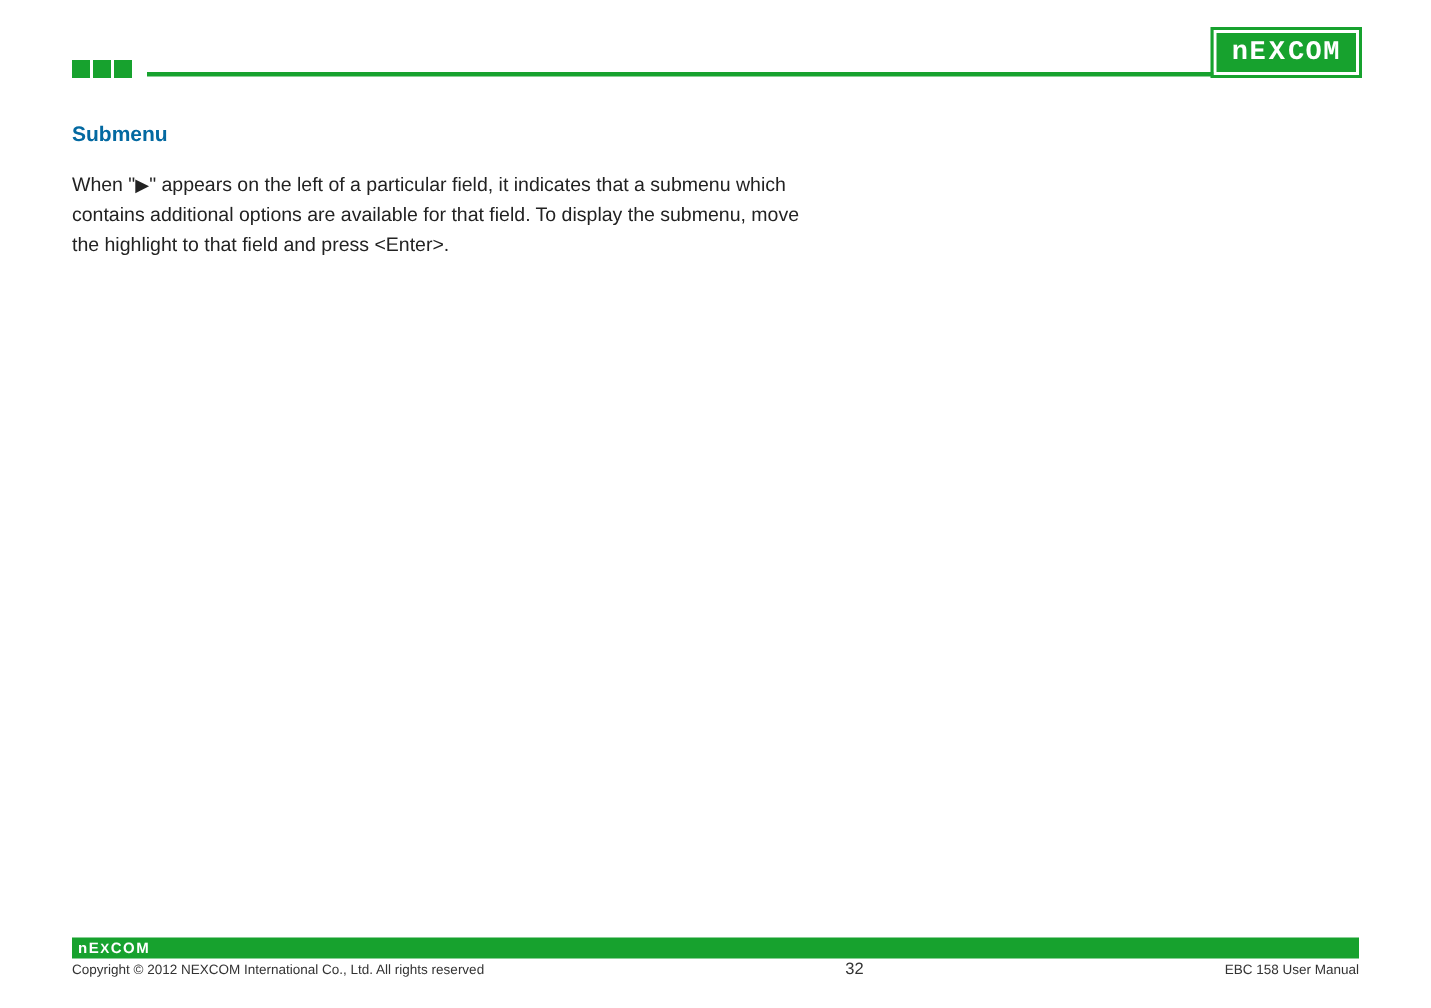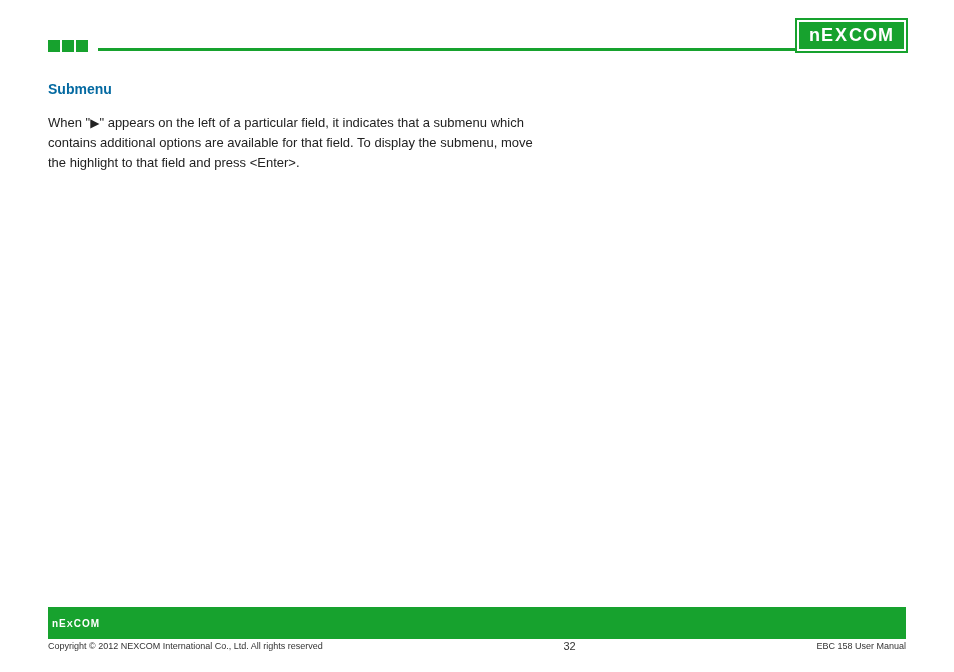--- a/index.html
+++ b/index.html
@@ -38,21 +38,21 @@
     width: 12px; height: 12px;
     background: #17a22e;
   }
   .logo-top {
     margin-left: auto;
   }
   .logo-box {
     background: #17a22e;
     color: #fff;
     font-weight: 900;
-    font-family: Liberation Sans, sans-serif;
+    font-family: Liberation Mono, monospace;
     letter-spacing: 1px;
     border: 2px solid #fff;
     outline: 2px solid #17a22e;
     padding: 3px 10px;
     font-size: 18px;
     display: inline-flex;
     align-items: flex-end;
   }
   .logo-box .mid {
     display: inline-block;
@@ -83,21 +83,21 @@
   .tri {
     display: inline-block;
     font-size: 12px;
     line-height: 1;
   }
   .footer {
     position: absolute;
     left: 0; right: 0; bottom: 0;
   }
   .footer-bar {
-    height: 32px;
+    height: 14px;
     background: #17a22e;
     padding-left: 4px;
     display: flex;
     align-items: center;
   }
   .footer-logo {
     color: #fff;
     font-weight: 900;
     font-size: 10px;
     letter-spacing: 1px;

